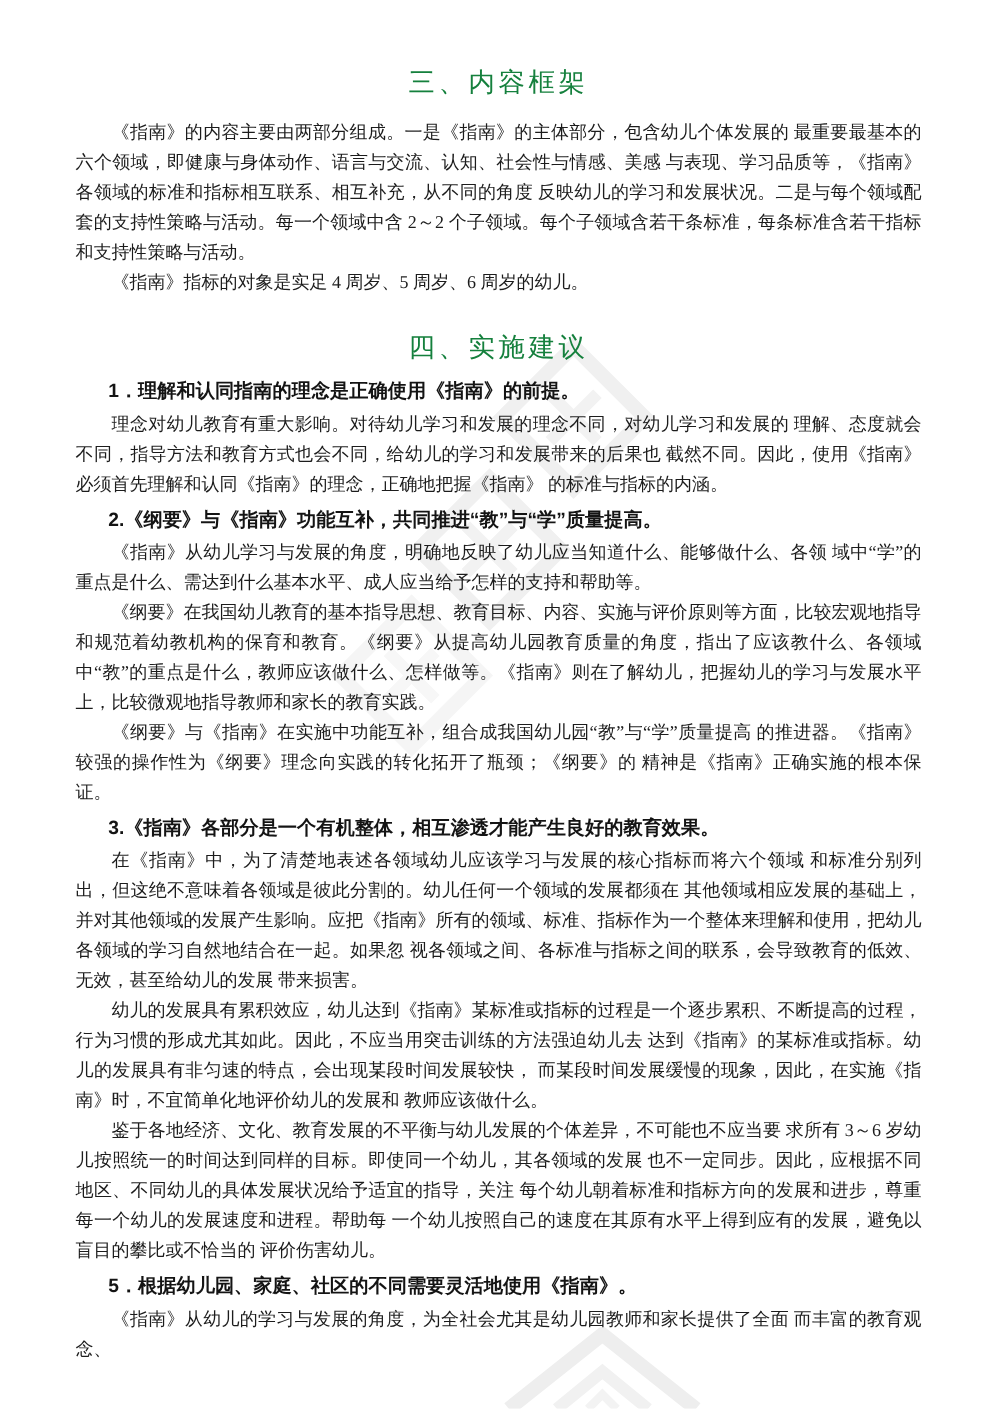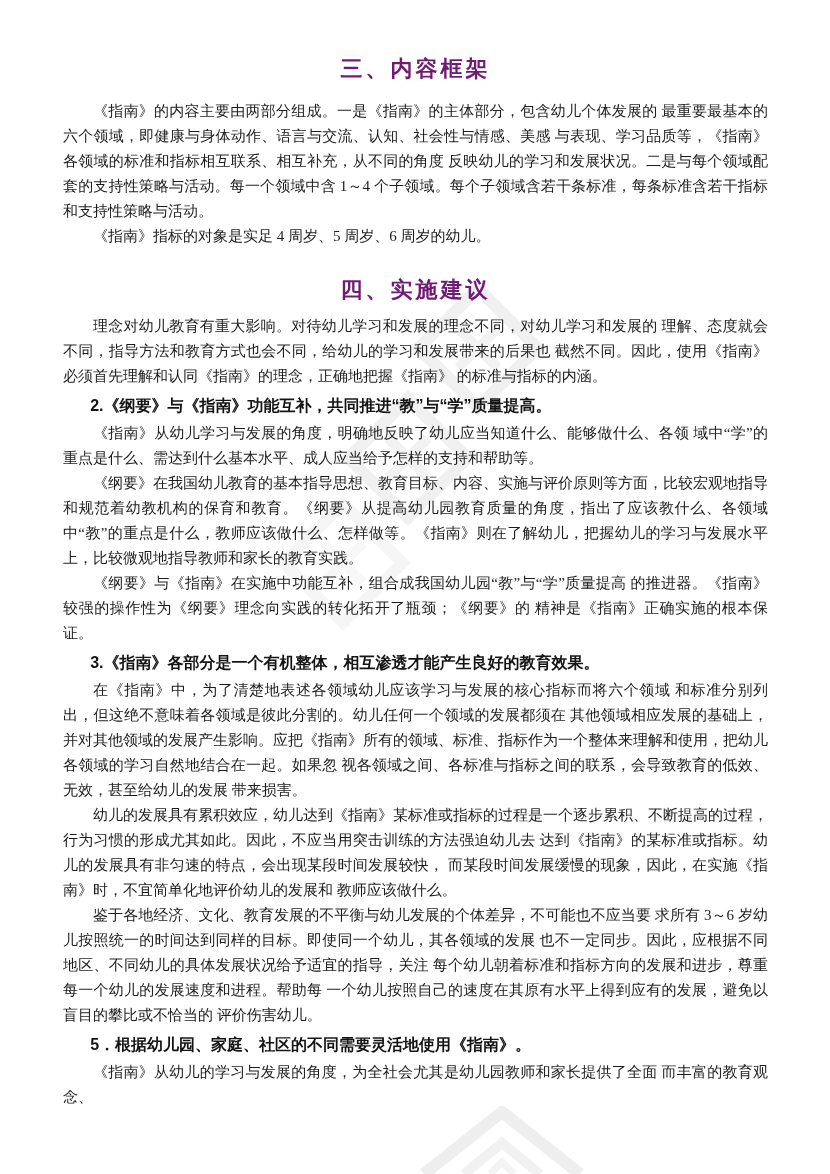--- a/index.html
+++ b/index.html
@@ -18,24 +18,24 @@
   .page {
     position: relative;
     z-index: 1;
     box-sizing: border-box;
     width: 830px;
     height: 1174px;
     padding: 54px 62px 0 63px;
   }
   .sec-title {
     font-size: 22px;
-    font-weight: bold;
+    font-weight: normal;
     text-align: center;
     letter-spacing: 3px;
-    color: #701a75;
+    color: #15803d;
     margin: 0 0 15px 0;
     line-height: 30px;
     font-family: "Liberation Serif", "DejaVu Serif", serif;
   }
   .sec-title.second {
     margin: 26px 0 9px 0;
   }
   p.body {
     font-size: 15px;
     line-height: 25px;
@@ -103,25 +103,26 @@
     <path d="M12,68 L90,6 L168,68" stroke="#eeeeee" stroke-width="12" fill="none"></path>
     <path d="M52,68 L90,37 L128,68" stroke="#f1f1f1" stroke-width="10" fill="none"></path>
     <path d="M78,68 L90,56 L102,68" stroke="#f3f3f3" stroke-width="7" fill="none"></path>
   </svg>
 </div>
 
 <div class="page">
 
   <h1 class="sec-title">三、内容框架</h1>
 
-  <p class="body">《指南》的内容主要由两部分组成。一是《指南》的主体部分，包含幼儿个体发展的 最重要最基本的六个领域，即健康与身体动作、语言与交流、认知、社会性与情感、美感 与表现、学习品质等，《指南》各领域的标准和指标相互联系、相互补充，从不同的角度 反映幼儿的学习和发展状况。二是与每个领域配套的支持性策略与活动。每一个领域中含 1～4 个子领域。每个子领域含若干条标准，每条标准含若干指标和支持性策略与活动。</p>
+  <p class="body">《指南》的内容主要由两部分组成。一是《指南》的主体部分，包含幼儿个体发展的 最重要最基本的六个领域，即健康与身体动作、语言与交流、认知、社会性与情感、美感 与表现、学习品质等，《指南》各领域的标准和指标相互联系、相互补充，从不同的角度 反映幼儿的学习和发展状况。二是与每个领域配套的支持性策略与活动。每一个领域中含 2～2 个子领域。每个子领域含若干条标准，每条标准含若干指标和支持性策略与活动。</p>
   <p class="body">《指南》指标的对象是实足 4 周岁、5 周岁、6 周岁的幼儿。</p>
 
   <h1 class="sec-title second">四、实施建议</h1>
 
+  <h2 class="item-heading">1．理解和认同指南的理念是正确使用《指南》的前提。</h2>
   <p class="body">理念对幼儿教育有重大影响。对待幼儿学习和发展的理念不同，对幼儿学习和发展的 理解、态度就会不同，指导方法和教育方式也会不同，给幼儿的学习和发展带来的后果也 截然不同。因此，使用《指南》必须首先理解和认同《指南》的理念，正确地把握《指南》 的标准与指标的内涵。</p>
 
   <h2 class="item-heading">2.《纲要》与《指南》功能互补，共同推进“教”与“学”质量提高。</h2>
   <p class="body">《指南》从幼儿学习与发展的角度，明确地反映了幼儿应当知道什么、能够做什么、各领 域中“学”的重点是什么、需达到什么基本水平、成人应当给予怎样的支持和帮助等。</p>
   <p class="body">《纲要》在我国幼儿教育的基本指导思想、教育目标、内容、实施与评价原则等方面，比较宏观地指导和规范着幼教机构的保育和教育。《纲要》从提高幼儿园教育质量的角度，指出了应该教什么、各领域中“教”的重点是什么，教师应该做什么、怎样做等。《指南》则在了解幼儿，把握幼儿的学习与发展水平上，比较微观地指导教师和家长的教育实践。</p>
   <p class="body">《纲要》与《指南》在实施中功能互补，组合成我国幼儿园“教”与“学”质量提高 的推进器。《指南》较强的操作性为《纲要》理念向实践的转化拓开了瓶颈；《纲要》的 精神是《指南》正确实施的根本保证。</p>
 
   <h2 class="item-heading">3.《指南》各部分是一个有机整体，相互渗透才能产生良好的教育效果。</h2>
   <p class="body">在《指南》中，为了清楚地表述各领域幼儿应该学习与发展的核心指标而将六个领域 和标准分别列出，但这绝不意味着各领域是彼此分割的。幼儿任何一个领域的发展都须在 其他领域相应发展的基础上，并对其他领域的发展产生影响。应把《指南》所有的领域、标准、指标作为一个整体来理解和使用，把幼儿各领域的学习自然地结合在一起。如果忽 视各领域之间、各标准与指标之间的联系，会导致教育的低效、无效，甚至给幼儿的发展 带来损害。</p>
 

